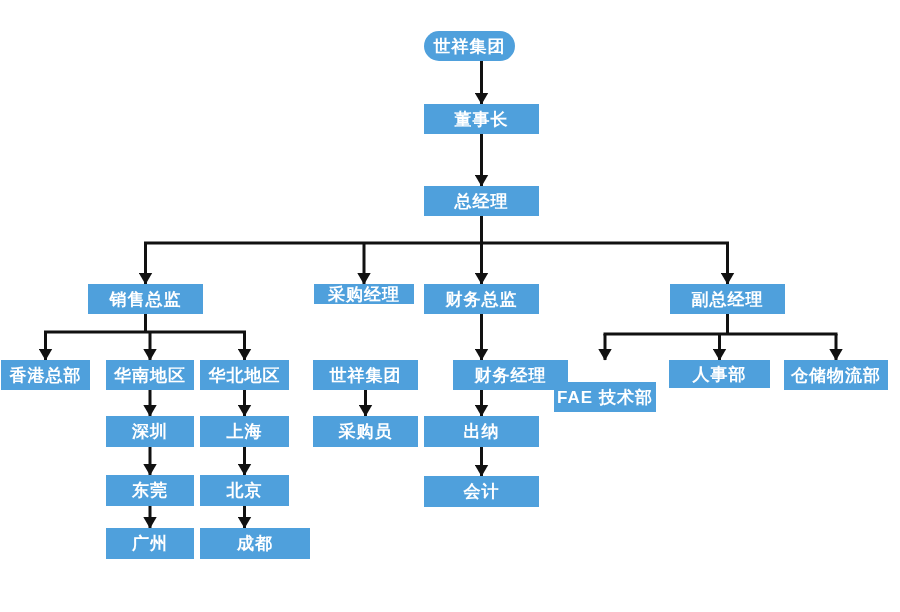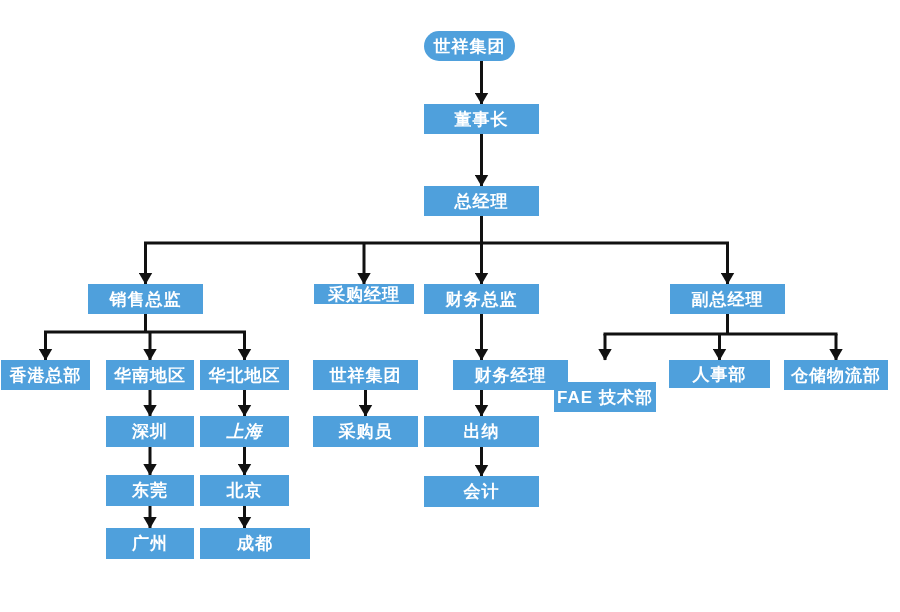--- a/index.html
+++ b/index.html
@@ -86,21 +86,21 @@
     <div class="node" style="left: 670px; top: 284px; width: 115px; height: 30px;">副总经理</div>
     <div class="node" style="left: 1px; top: 360px; width: 89px; height: 30px;">香港总部</div>
     <div class="node" style="left: 106px; top: 360px; width: 88px; height: 30px;">华南地区</div>
     <div class="node" style="left: 200px; top: 360px; width: 89px; height: 30px;">华北地区</div>
     <div class="node" style="left: 313px; top: 360px; width: 105px; height: 30px;">世祥集团</div>
     <div class="node" style="left: 424px; top: 360px; width: 115px; height: 30px; margin-left: 29px;">财务经理</div>
     <div class="node" style="left: 554px; top: 360px; width: 102px; height: 30px; margin-top: 22px;">FAE 技术部</div>
     <div class="node" style="left: 669px; top: 360px; width: 101px; height: 28px;">人事部</div>
     <div class="node" style="left: 784px; top: 360px; width: 104px; height: 30px;">仓储物流部</div>
     <div class="node" style="left: 106px; top: 416px; width: 88px; height: 31px;">深圳</div>
-    <div class="node" style="left: 200px; top: 416px; width: 89px; height: 31px; font-style: italic;">上海</div>
+    <div class="node" style="left: 200px; top: 416px; width: 89px; height: 31px;">上海</div>
     <div class="node" style="left: 313px; top: 416px; width: 105px; height: 31px;">采购员</div>
     <div class="node" style="left: 424px; top: 416px; width: 115px; height: 31px;">出纳</div>
     <div class="node" style="left: 106px; top: 475px; width: 88px; height: 31px;">东莞</div>
     <div class="node" style="left: 200px; top: 475px; width: 89px; height: 31px;">北京</div>
     <div class="node" style="left: 424px; top: 476px; width: 115px; height: 31px;">会计</div>
     <div class="node" style="left: 106px; top: 528px; width: 88px; height: 31px;">广州</div>
     <div class="node" style="left: 200px; top: 528px; width: 110px; height: 31px;">成都</div>
   </div>
 
 </body></html>

